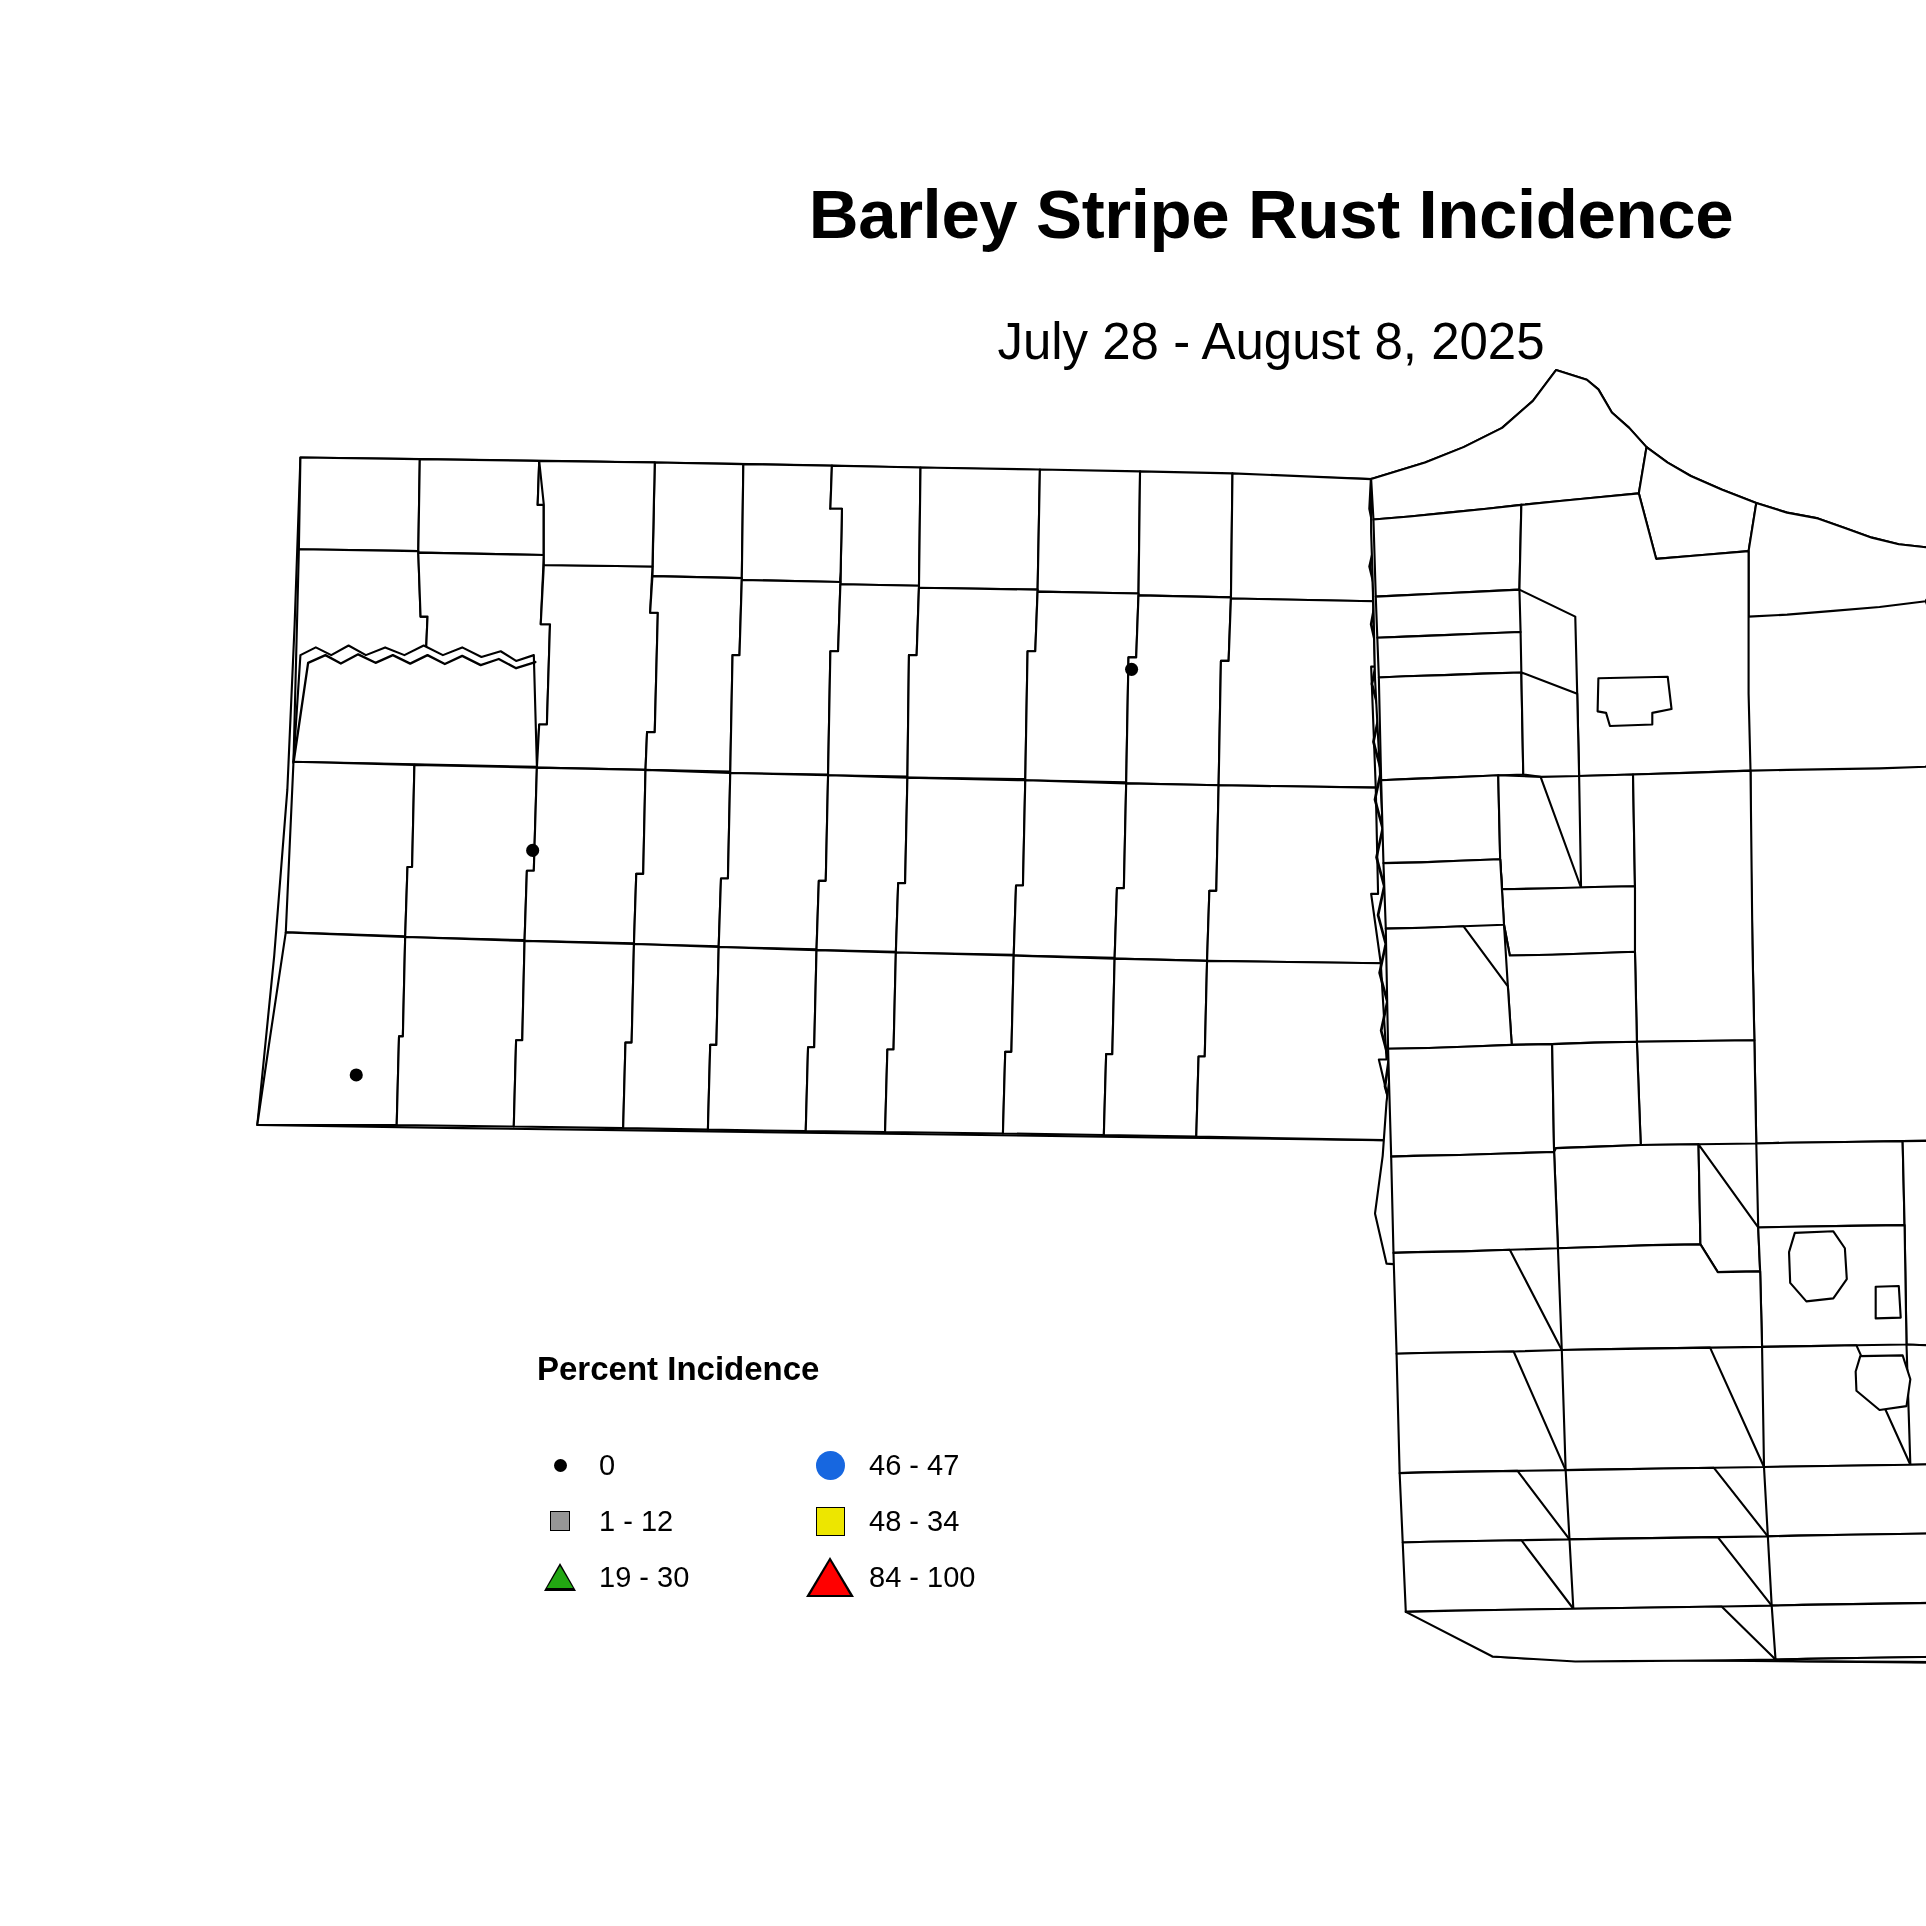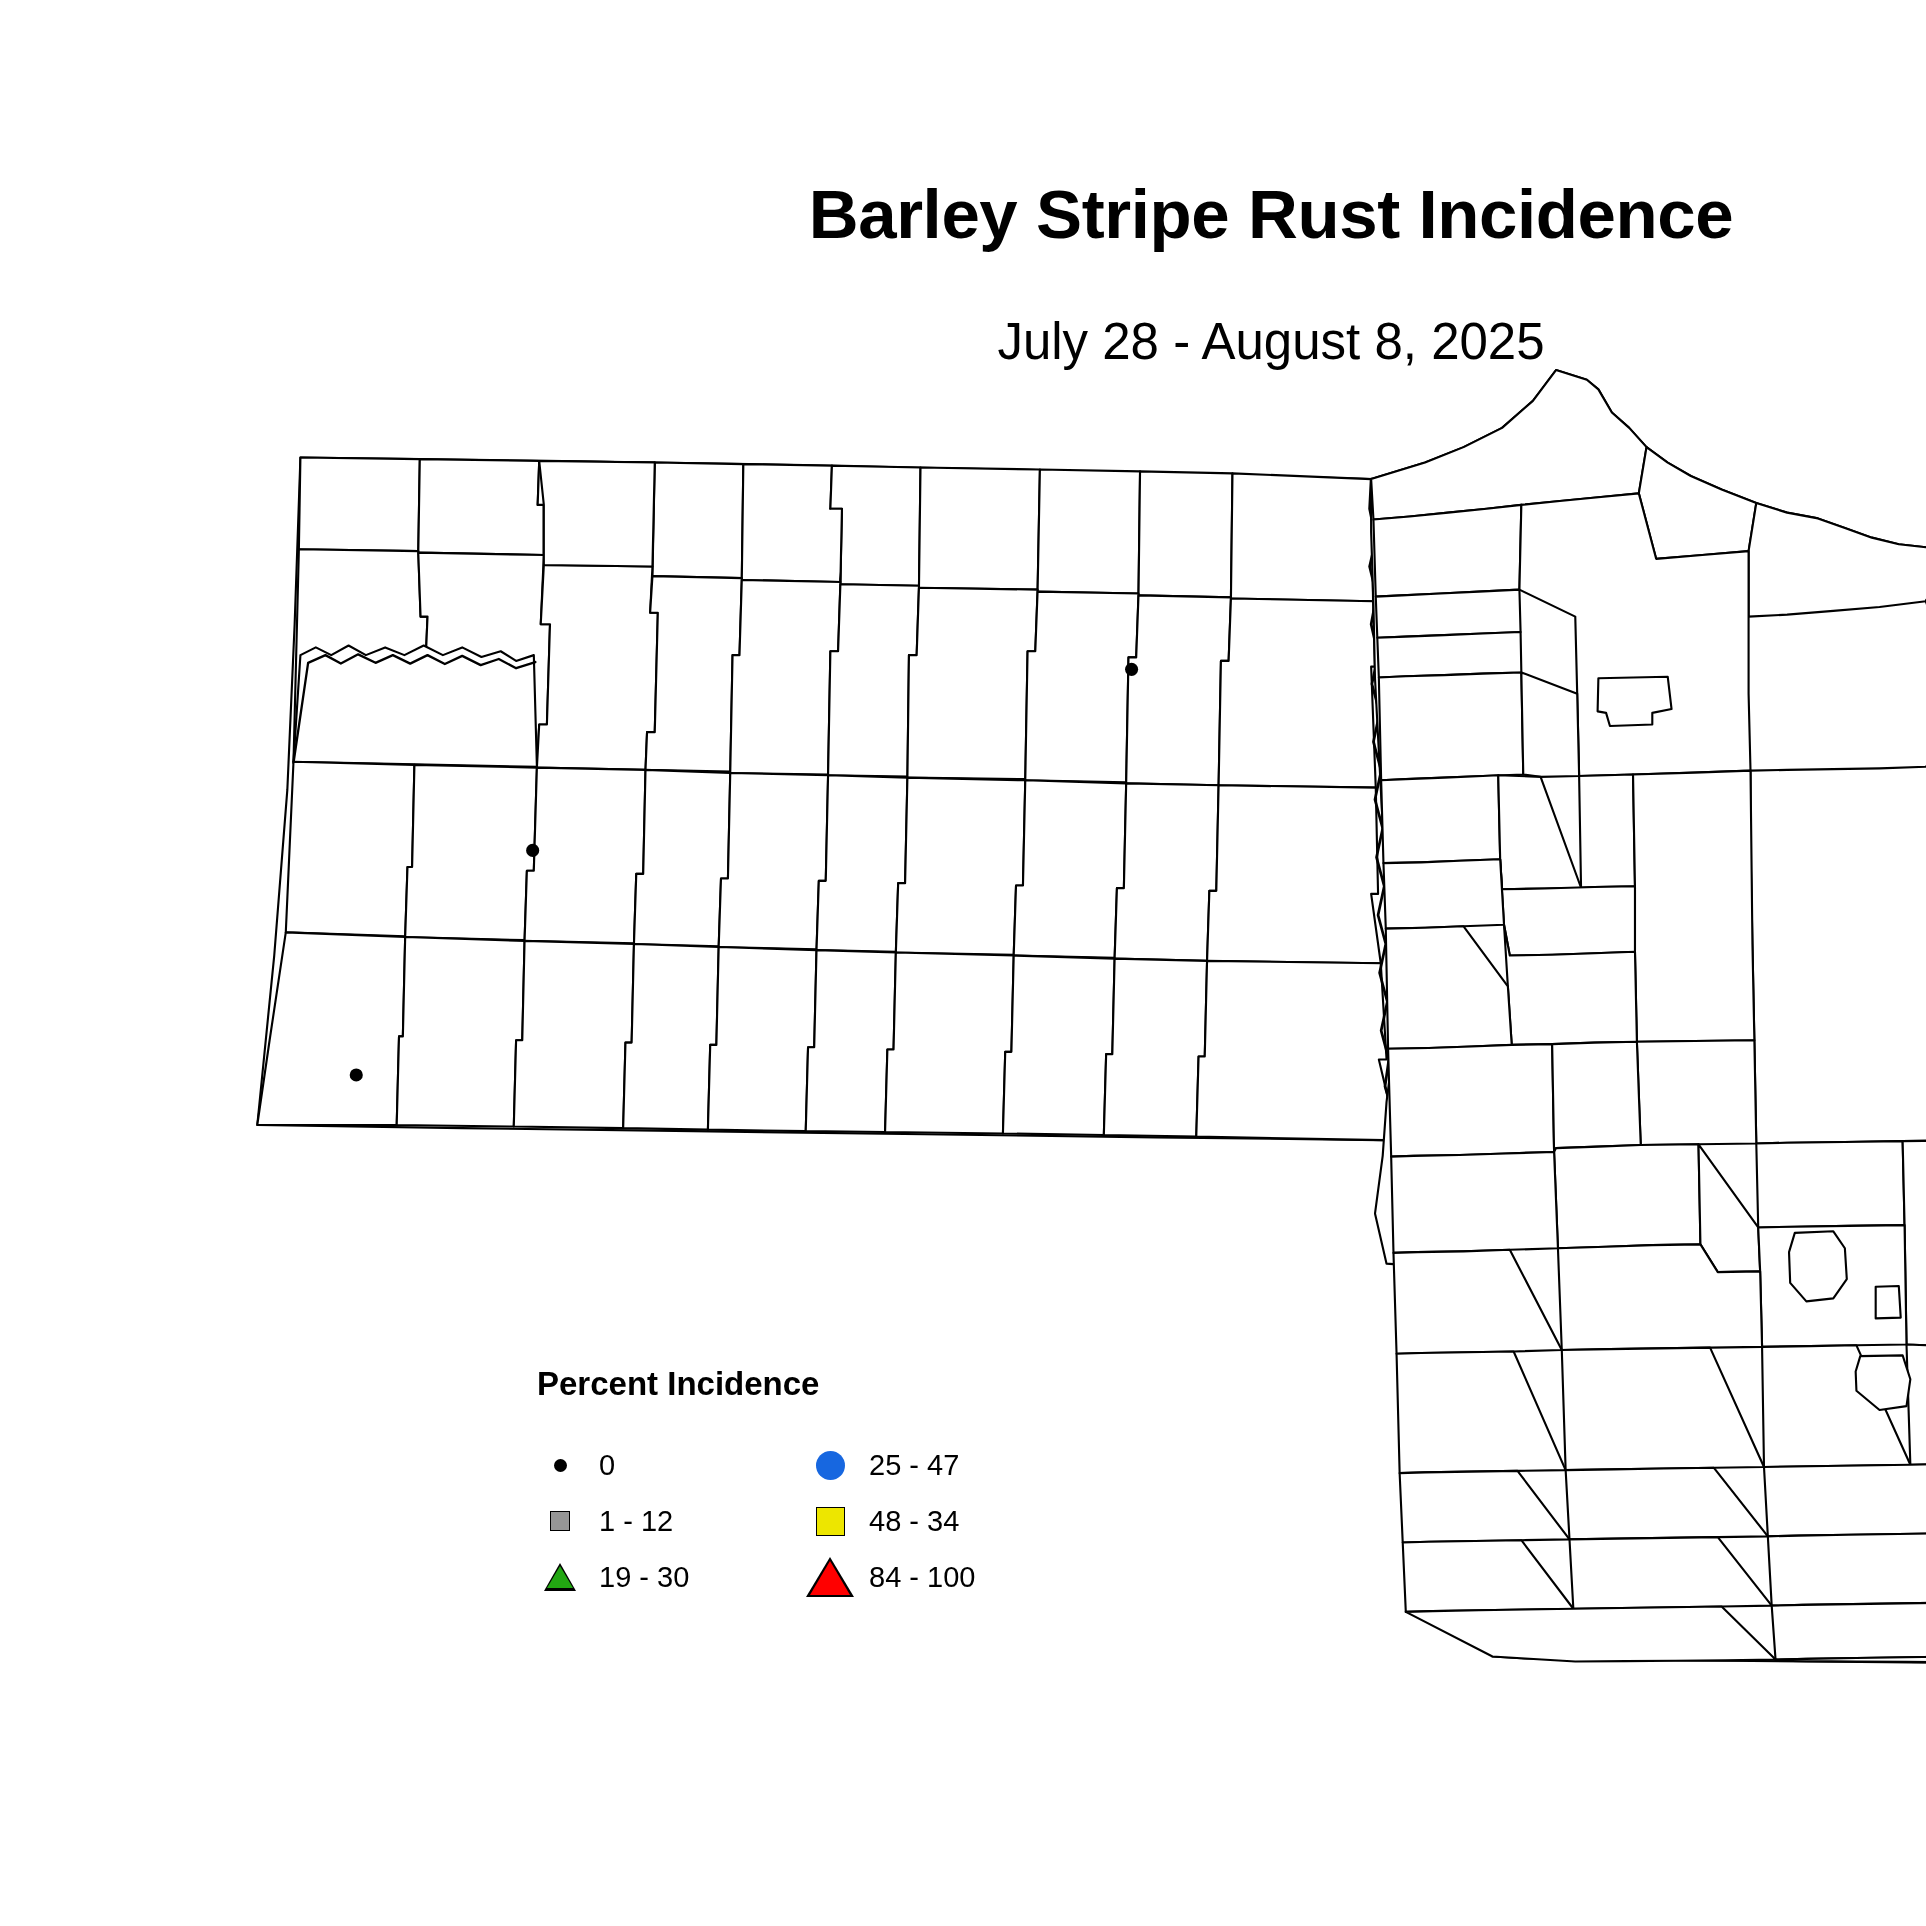--- a/index.html
+++ b/index.html
@@ -21,21 +21,21 @@
 
   #mapwrap{position:absolute; left:0; top:0; width:2542px; height:1965px;}
   svg#map{display:block;width:2542px;height:1965px;}
   .cty{fill:#ffffff;stroke:#000000;stroke-width:5.5;stroke-linejoin:round;stroke-linecap:round;}
   .stateline{fill:none;stroke:#000000;stroke-width:9;stroke-linejoin:round;stroke-linecap:round;}
   .pt{fill:#000000;}
 
   
   #legend{position:absolute; left:537px; top:1350px; width:501px; height:270px;}
   #legend-title{
-    position:absolute;left:0;top:0;font-size:33px;font-weight:bold;white-space:nowrap;margin-top:15px;
+    position:absolute;left:0;top:0;font-size:33px;font-weight:bold;white-space:nowrap;
   }
   .lgcol{position:absolute;top:92px;}
   .lgcol.c1{left:0px;}
   .lgcol.c2{left:270px;}
   .lgrow{position:relative;height:56px;}
   .lgsym{position:absolute;left:0;top:0;width:46px;height:46px;
          display:flex;align-items:center;justify-content:center;}
   .lglabel{position:absolute;left:62px;top:1.5px;font-size:29px;white-space:nowrap;line-height:43px;}
 
   .sym-dot-small{width:13px;height:13px;border-radius:50%;background:#000;}
@@ -311,21 +311,21 @@
           </span>
         <span class="lglabel">19 - 30</span>
       </div>
     </div>
 
     <div class="lgcol c2">
       <div class="lgrow">
         <span class="lgsym">
             <i class="sym-dot-blue"></i>
           </span>
-        <span class="lglabel">25 - 47</span>
+        <span class="lglabel">46 - 47</span>
       </div>
       <div class="lgrow">
         <span class="lgsym">
             <i class="sym-sq-yellow"></i>
           </span>
         <span class="lglabel">48 - 34</span>
       </div>
       <div class="lgrow">
         <span class="lgsym">
             <i class="sym-tri-red"></i>

